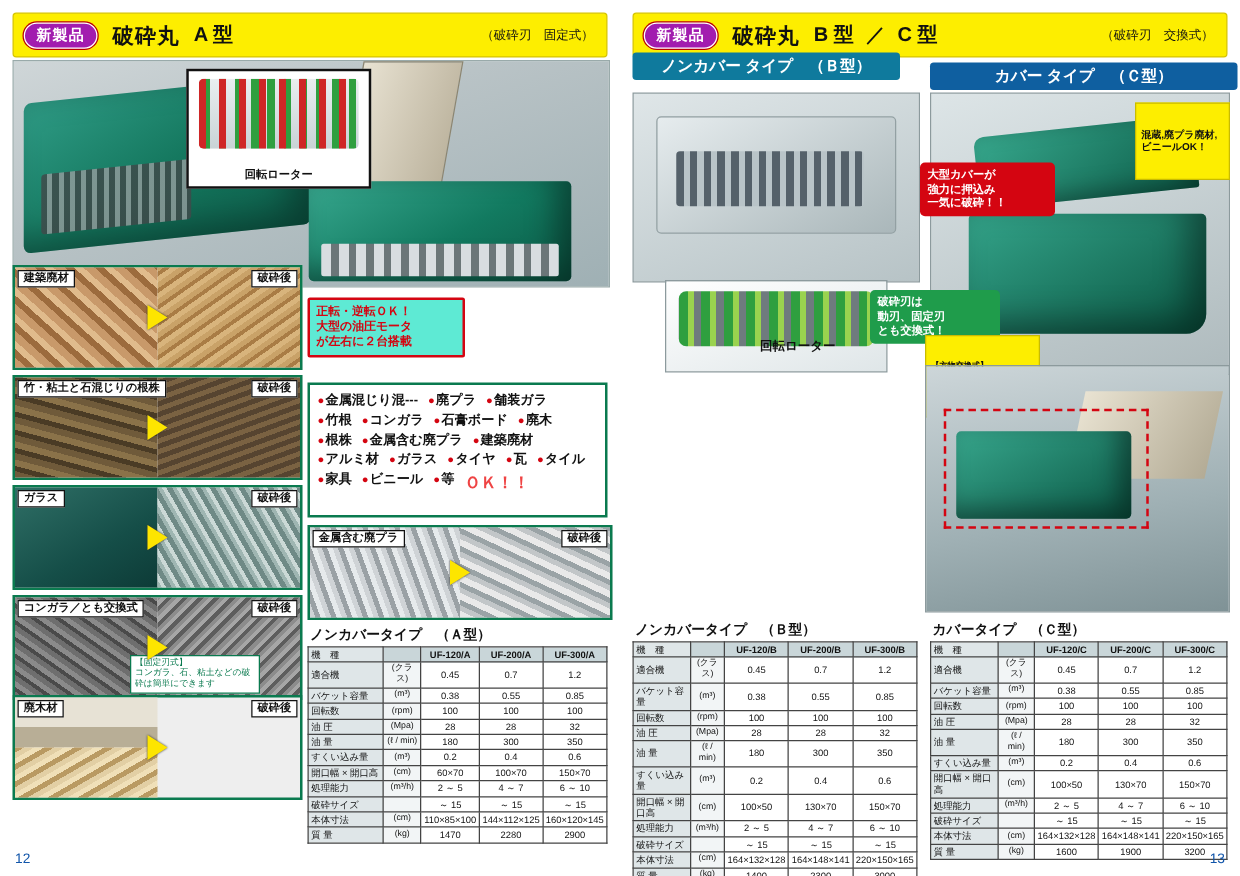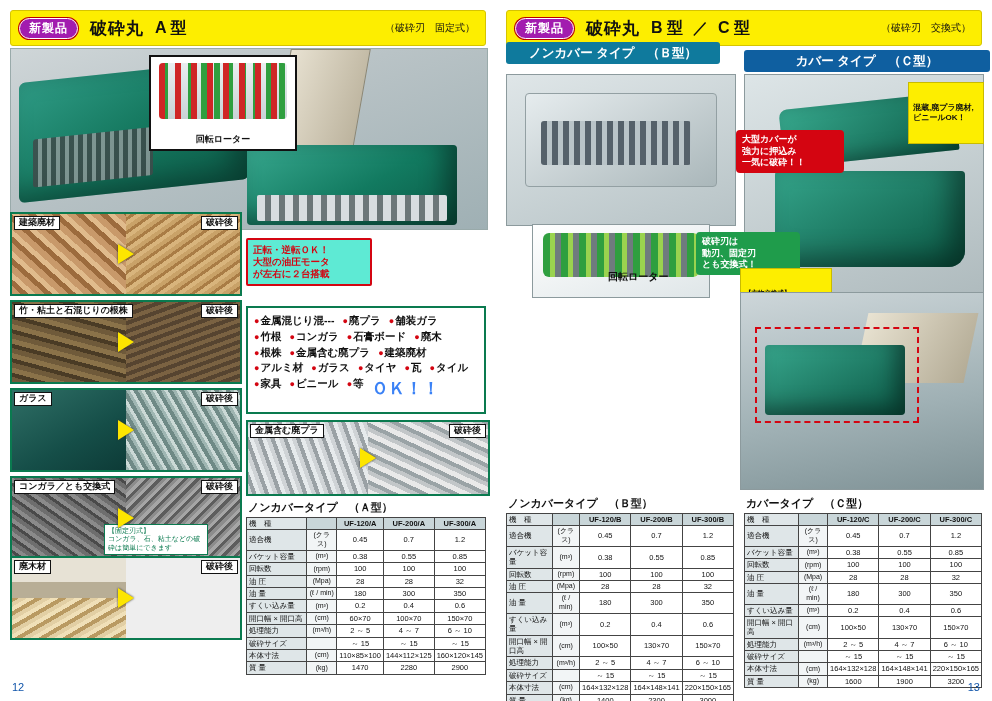--- a/index.html
+++ b/index.html
@@ -124,21 +124,21 @@
   }
 
   
   .bulletbox{
     position:absolute;left:246px;top:306px;width:240px;height:108px;
     border:2px solid #0a7a4f;background:#fff;padding:5px 6px;box-sizing:border-box;
   }
   .bulletbox .row{display:flex;flex-wrap:wrap;font-size:10.5px;font-weight:bold;line-height:1.5;}
   .bulletbox .it{white-space:nowrap;margin-right:8px;}
   .bulletbox .it:before{content:"●";color:#d40511;margin-right:1px;font-size:9px;}
-  .ok{color:#3b82f6;font-size:17px;font-weight:bold;text-align:center;}
+  .ok{color:#ef4444;font-size:13px;font-weight:bold;text-align:center;}
 
   
   .spectitle{font-size:11px;font-weight:bold;margin:0 0 2px 2px;}
   table.spec{
     border-collapse:collapse;width:100%;font-size:7.5px;
     background:#fff;
   }
   table.spec th,table.spec td{
     border:1px solid #444;padding:1px 2px;text-align:center;line-height:1.25;
   }

